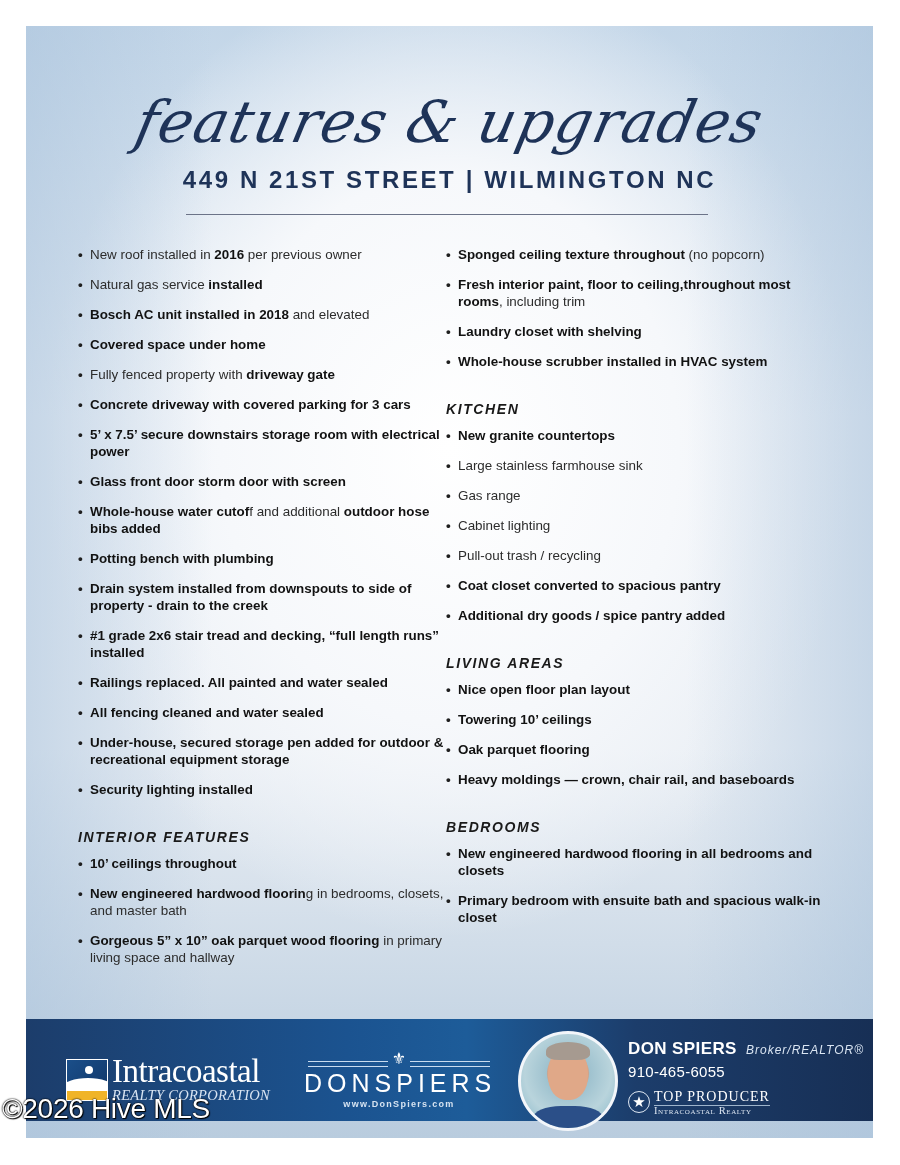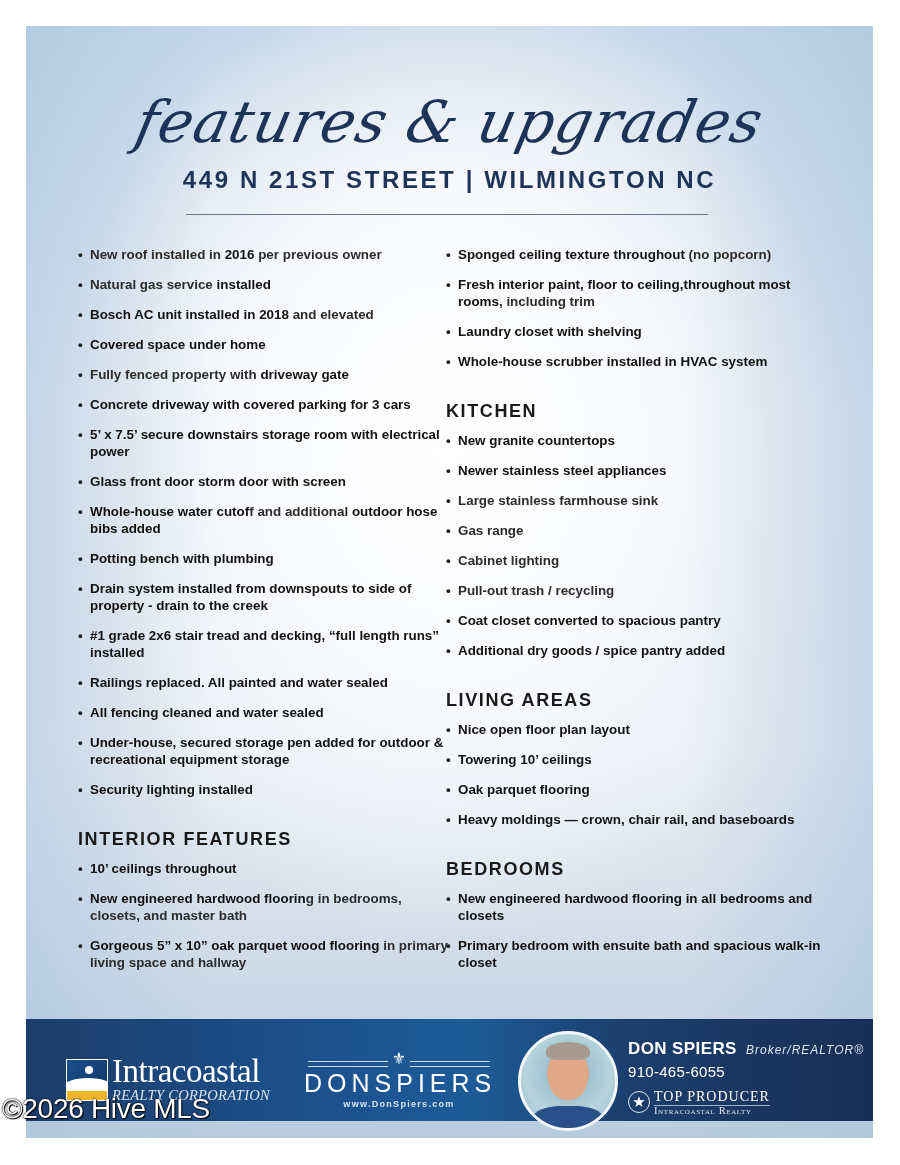--- a/index.html
+++ b/index.html
@@ -28,30 +28,30 @@
     position: absolute; left: 0; right: 0; top: 140px; text-align: center;
     font-size: 24px; font-weight: bold; letter-spacing: 2.6px; color: #1e3358;
   }
   .divider {
     position: absolute; left: 160px; width: 522px; top: 188px; height: 1px; background: #6b7388;
   }
   .col { position: absolute; top: 220px; }
   .col-left { left: 52px; width: 370px; }
   .col-right { left: 420px; width: 385px; }
   .section-heading {
-    font-size: 18px; font-weight: bold; letter-spacing: 1.6px; color: #1a1a1a; margin: 0 0 10px 0;
+    font-size: 14px; font-weight: bold; letter-spacing: 1.6px; color: #1a1a1a; margin: 0 0 10px 0; font-style: italic;
   }
   ul { list-style: none; margin: 0; padding: 0; }
   li {
     position: relative; padding-left: 12px; font-size: 13.4px; line-height: 17px; color: #1f1f1f;
     margin-bottom: 13px;
   }
   li::before { content: "•"; position: absolute; left: 0; top: 0; font-weight: bold; }
   li b { font-weight: bold; color: #121212; }
-  .light { font-weight: bold; color: #2c2c2c; }
+  .light { font-weight: normal; color: #2c2c2c; }
   .gap { height: 18px; }
 
   .banner {
     position: absolute; left: 0; top: 993px; width: 847px; height: 102px;
     background: linear-gradient(90deg, #1c3d6b 0%, #1b5390 38%, #1d5c99 52%, #1c3d6b 72%, #172f55 100%);
   }
   .ic-logo { position: absolute; left: 40px; top: 40px; }
   .ic-box {
     position: absolute; left: 0; top: 0; width: 40px; height: 40px; border: 1.5px solid #fff;
     background: linear-gradient(135deg, #1b4f8a 0%, #0f3566 100%); overflow: hidden;
@@ -137,21 +137,20 @@
     <ul>
         <li><b>Sponged ceiling texture throughout</b><span class="light"> (no popcorn)</span></li>
         <li><b>Fresh interior paint, floor to ceiling,throughout most rooms</b><span class="light">, including trim</span></li>
         <li><b>Laundry closet with shelving</b></li>
         <li><b>Whole-house scrubber installed in HVAC system</b></li>
       </ul>
     <div class="gap"></div>
     <div class="section-heading">KITCHEN</div>
     <ul>
         <li><b>New granite countertops</b></li>
-        <li><b>Newer stainless steel appliances</b></li>
         <li><span class="light">Large stainless farmhouse sink</span></li>
         <li><span class="light">Gas range</span></li>
         <li><span class="light">Cabinet lighting</span></li>
         <li><span class="light">Pull-out trash / recycling</span></li>
         <li><b>Coat closet converted to spacious pantry</b></li>
         <li><b>Additional dry goods / spice pantry added</b></li>
       </ul>
     <div class="gap"></div>
     <div class="section-heading">LIVING AREAS</div>
     <ul>

